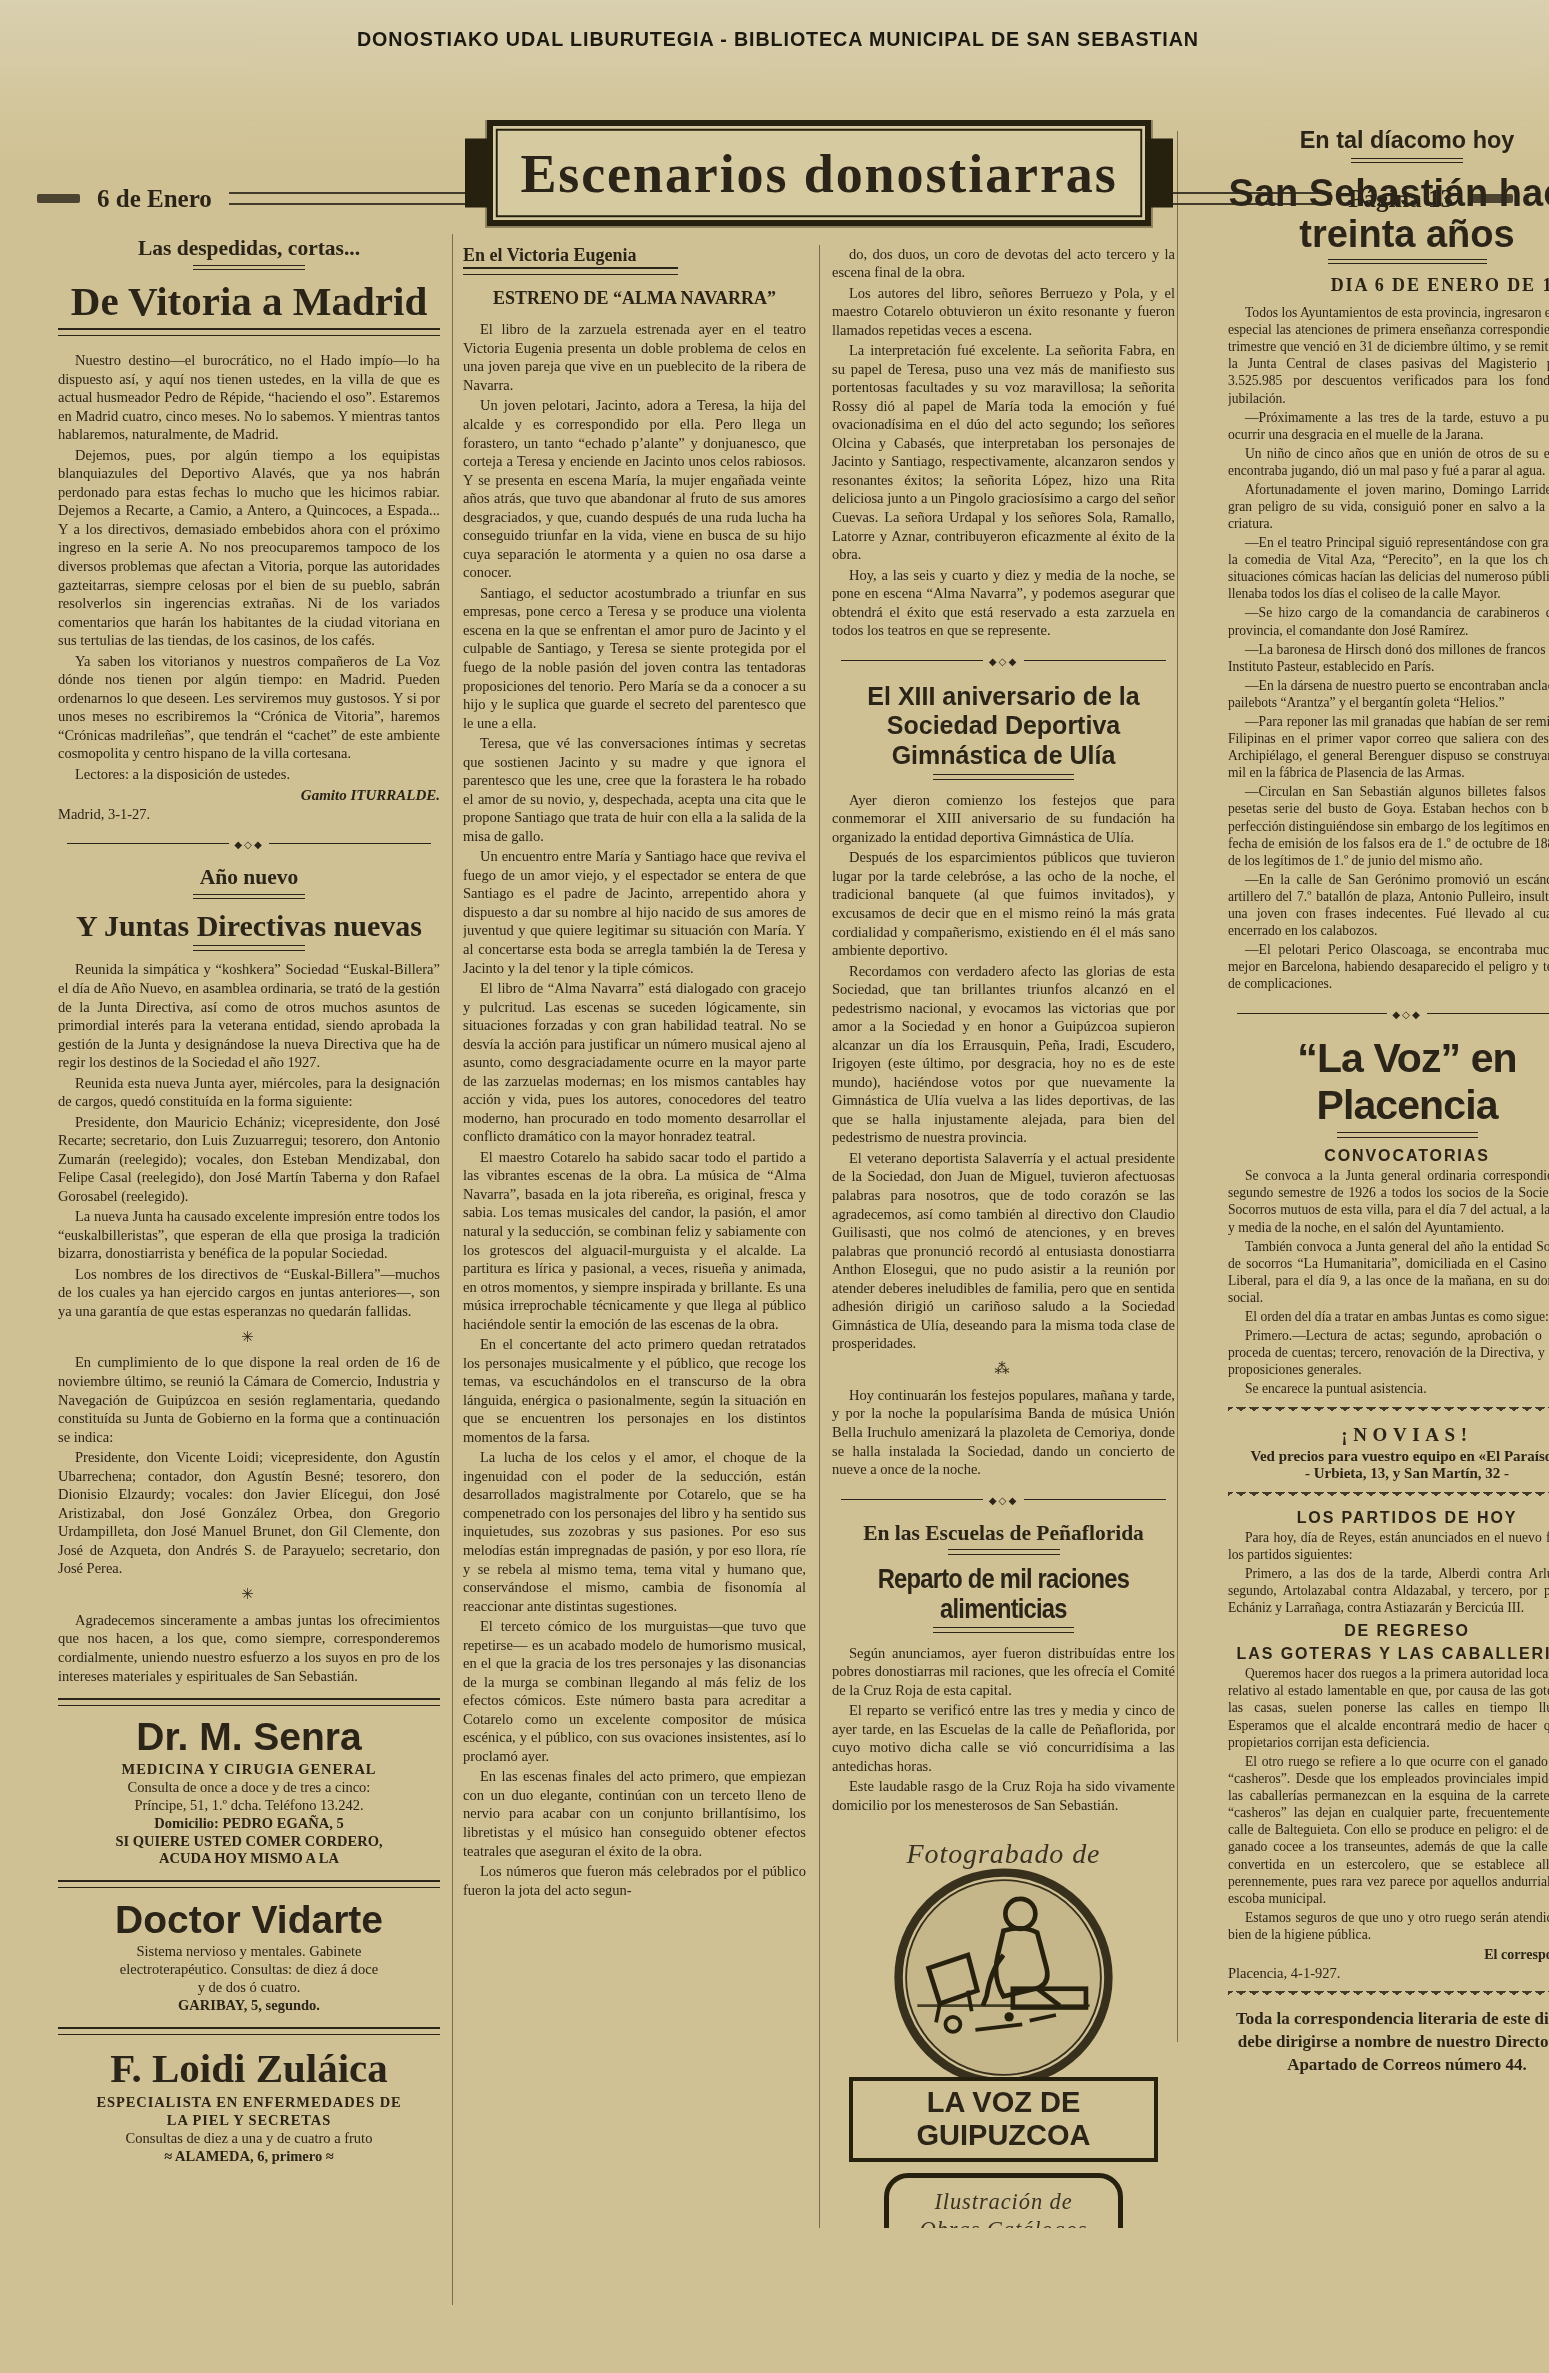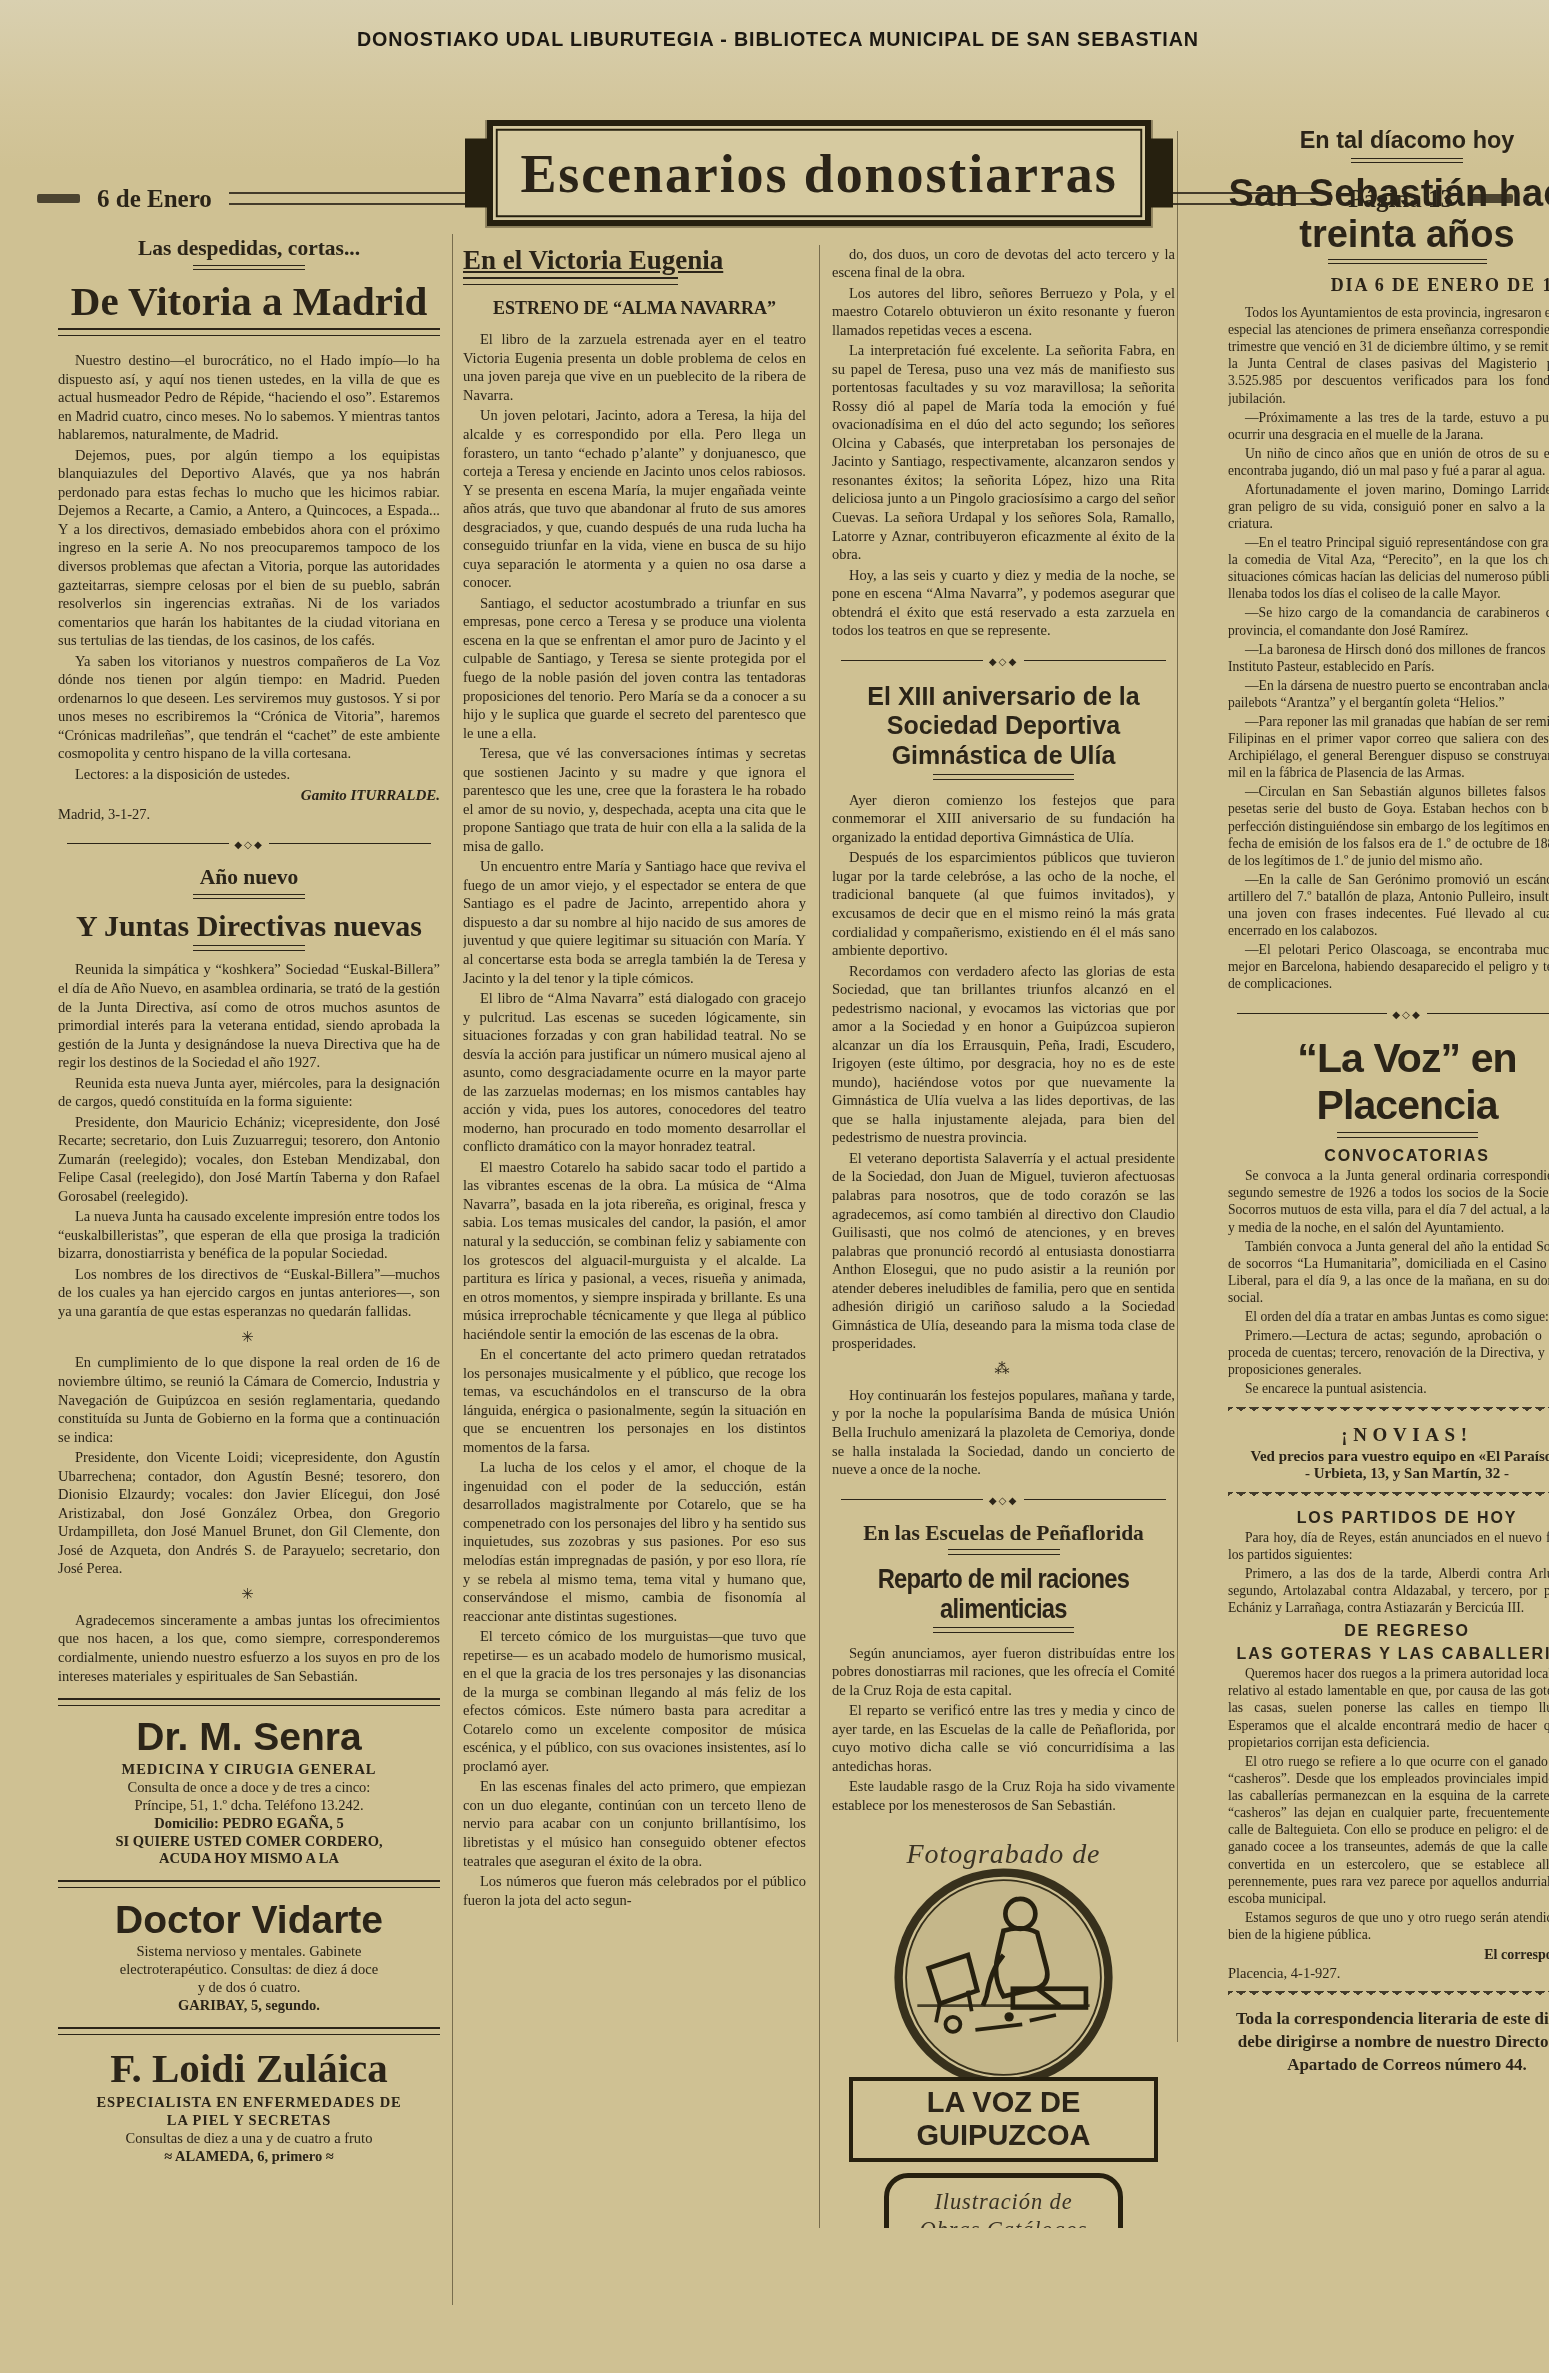--- a/index.html
+++ b/index.html
@@ -56,21 +56,21 @@
   
   .banner{position:relative;border:6.6px solid #26200f;background:#d6caa0;
      box-shadow: inset 0 0 0 2.8px #d6caa0, inset 0 0 0 4.7px #26200f, 0 0 0 1.9px rgba(40,30,10,.4);
      text-align:center;padding:20.6px 9.4px 19px 9.4px;margin:0 24px 19px 24px;}
   .banner::before,.banner::after{content:"";position:absolute;top:50%;width:24px;height:69px;background:#26200f;transform:translateY(-50%);}
   .banner::before{left:-28px;} .banner::after{right:-28px;}
   .banner-text{font-size:54px;font-weight:bold;letter-spacing:1.9px;line-height:1;}
   .center-cols{display:flex;gap:26px;position:relative;}
   .center-cols::before{content:"";position:absolute;left:50%;top:0;bottom:0;width:0.9px;background:rgba(50,40,20,.55);}
   .ccol{width:343px;}
-  .sect-head{font-size:27px;font-weight:bold;margin:0 0 1.9px 0;text-decoration:underline;}
+  .sect-head{font-size:18px;font-weight:bold;margin:0 0 1.9px 0;}
   .sect-head-rule{width:215px;height:4.7px;border-top:2.8px solid #2b2418;border-bottom:0.9px solid #2b2418;margin:1.9px 0 13px 0;}
   .subhead{font-size:18px;font-weight:bold;text-align:center;margin:5.6px 0 11.2px 0;}
   .cond{display:block;width:118%;transform:scaleX(0.847);transform-origin:0 50%;}
   .headline-sans{font-family:"Liberation Sans","DejaVu Sans",sans-serif;font-weight:bold;text-align:center;}
   .h-xiii{font-size:25px;line-height:1.18;margin:1.9px 0 3.7px 0;}
   .h-reparto{font-size:28px;letter-spacing:-0.9px;line-height:1.05;margin:0 0 3.7px 0;}
   .mini-rule{width:141px;height:3.7px;border-top:1.9px solid #2b2418;border-bottom:0.9px solid #2b2418;margin:3.7px auto 11.2px auto;}
   
   .r-kicker{font-family:"Liberation Sans","DejaVu Sans",sans-serif;font-size:23.4px;font-weight:bold;text-align:center;margin:0;}
   .r-headline{font-family:"Liberation Sans","DejaVu Sans",sans-serif;font-size:38px;font-weight:bold;text-align:center;line-height:1.08;margin:5.6px 0 3.7px 0;}
@@ -255,21 +255,21 @@
         <div>
           <div class="kicker">En las Escuelas de Peñaflorida</div>
           <div class="small-rule"></div>
           <h2 class="headline-sans h-reparto">
               <span class="cond">Reparto de mil raciones alimenticias</span>
             </h2>
           <div class="mini-rule"></div>
           <div>
               <p class="para">Según anunciamos, ayer fueron distribuídas entre los pobres donostiarras mil raciones, que les ofrecía el Comité de la Cruz Roja de esta capital.</p>
               <p class="para">El reparto se verificó entre las tres y media y cinco de ayer tarde, en las Escuelas de la calle de Peñaflorida, por cuyo motivo dicha calle se vió concurridísima a las antedichas horas.</p>
-              <p class="para">Este laudable rasgo de la Cruz Roja ha sido vivamente establece por los menesterosos de San Sebastián.</p>
+              <p class="para">Este laudable rasgo de la Cruz Roja ha sido vivamente domicilio por los menesterosos de San Sebastián.</p>
             </div>
         </div>
 
         <div class="house-ad">
           <div class="script">Fotograbado de</div>
           <svg width="281" height="225" viewBox="0 0 300 240" style="margin:-5.6px auto 0 auto;">
             <circle cx="150" cy="120" r="112" fill="none" stroke="#26200f" stroke-width="9" opacity="0.9"></circle>
             <circle cx="150" cy="120" r="104" fill="rgba(60,48,20,0.07)" stroke="#26200f" stroke-width="2" opacity="0.9"></circle>
             <line x1="58" y1="150" x2="242" y2="150" stroke="#26200f" stroke-width="3" opacity="0.8"></line>
             <circle cx="168" cy="52" r="16" fill="none" stroke="#26200f" stroke-width="5"></circle>

